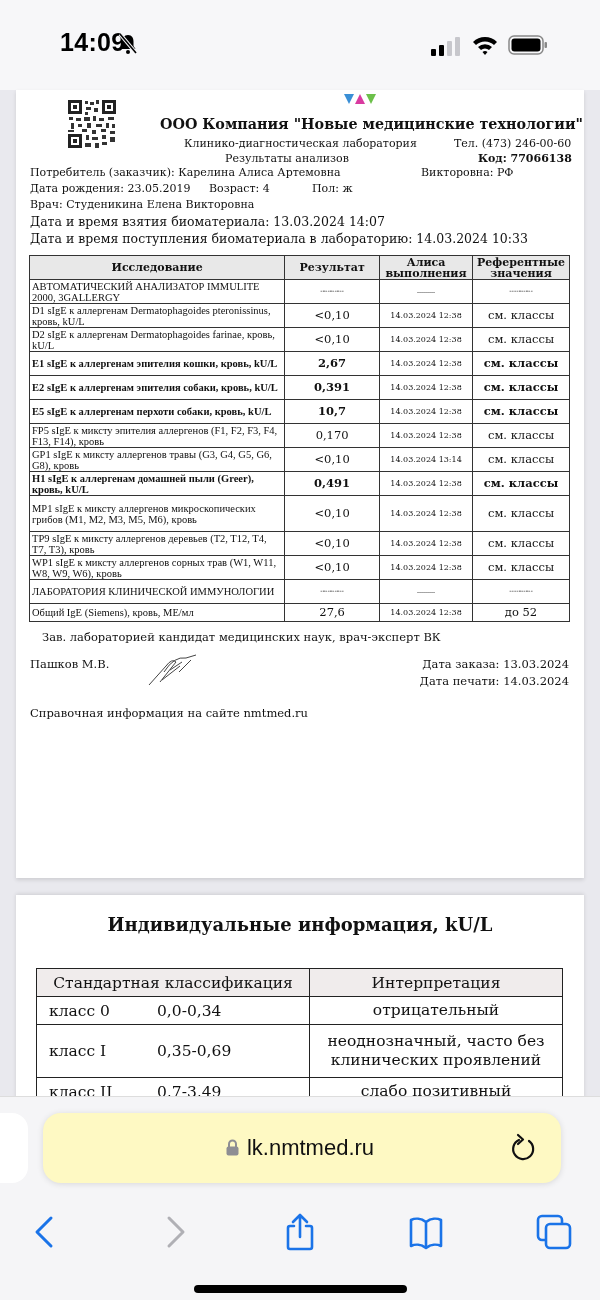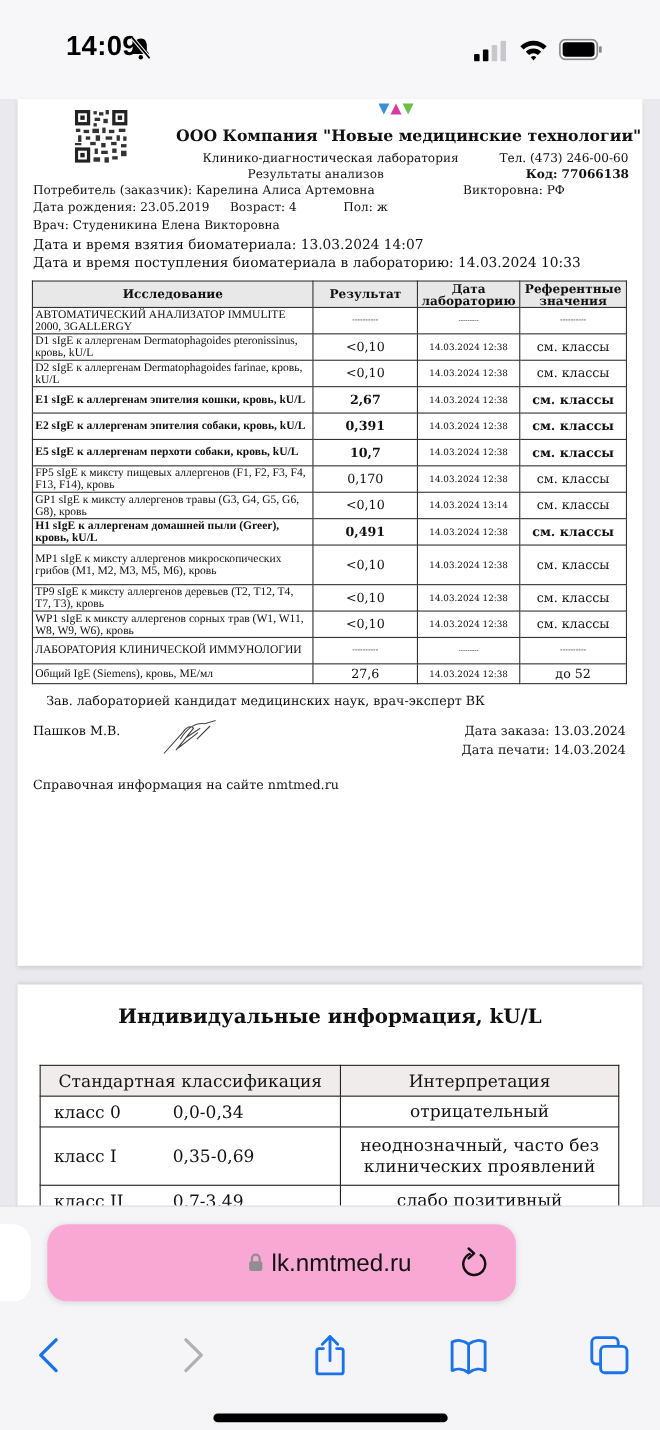--- a/index.html
+++ b/index.html
@@ -48,21 +48,21 @@
   table.cls th, table.cls td { border: 1.5px solid #222; }
   table.cls th { background: #f0ecec; font-weight: normal; height: 28px; }
   table.cls td { height: 28px; }
   table.cls td.cl { padding-left: 12px; }
   table.cls td.interp { text-align: center; line-height: 19px; }
   .cls-name { display: inline-block; width: 108px; }
 
   
   .safari { position: absolute; left: 0; top: 1096px; width: 600px; height: 204px; background: #f5f5f7; border-top: 1px solid #ddd; }
   .tab-ghost { position: absolute; left: -20px; top: 16px; width: 48px; height: 70px; background: #fff; border-radius: 16px; }
-  .urlbar { position: absolute; left: 43px; top: 16px; width: 426px; height: 70px; background: #f9a8d4; border-radius: 18px; box-shadow: 0 1px 6px rgba(0,0,0,0.12); }
+  .urlbar { position: absolute; left: 43px; top: 16px; width: 518px; height: 70px; background: #fef9c3; border-radius: 18px; box-shadow: 0 1px 6px rgba(0,0,0,0.12); }
   .url-text { position: absolute; left: 0; width: 514px; top: 22px; text-align: center; font-family: "Liberation Sans", sans-serif; font-size: 22px; color: #111; }
   .lock { display: inline-block; width: 13px; height: 17px; vertical-align: -1px; margin-right: 8px; }
   .reload { position: absolute; right: 24px; top: 20px; width: 28px; height: 30px; }
   .nav-btn { position: absolute; top: 116px; width: 36px; height: 38px; }
   .home-ind { position: absolute; left: 194px; top: 188px; width: 213px; height: 8px; background: #000; border-radius: 4px; }
 </style>
 </head>
 <body>
 
 <div class="status-bar">
@@ -156,21 +156,21 @@
   <div class="line" style="top:92px; left:296px">Пол: ж</div>
   <div class="line" style="top:108px">Врач: Студеникина Елена Викторовна</div>
   <div class="line big" style="top:124px">Дата и время взятия биоматериала:  13.03.2024 14:07</div>
   <div class="line big" style="top:141px">Дата и время поступления биоматериала  в лабораторию: 14.03.2024 10:33</div>
 
   <table class="res">
     <thead>
       <tr>
         <th class="col1">Исследование</th>
         <th class="col2">Результат</th>
-        <th class="col3">Дата лабораторию</th>
+        <th class="col3">Алиса выполнения</th>
         <th class="col4">Референтные значения</th>
       </tr>
     </thead>
     <tbody>
       <tr style="height:24px">
         <td class="name">АВТОМАТИЧЕСКИЙ АНАЛИЗАТОР IMMULITE 2000, 3GALLERGY</td>
         <td class="c" style="font-size:7px">----------</td>
         <td class="d" style="font-size:6px">---------</td>
         <td class="c" style="font-size:7px">----------</td>
       </tr>
@@ -198,21 +198,21 @@
         <td class="d">14.03.2024 12:38</td>
         <td class="c">см. классы</td>
       </tr>
       <tr class="bold" style="height:24px">
         <td class="name">E5 sIgE к аллергенам перхоти собаки, кровь, kU/L</td>
         <td class="c">10,7</td>
         <td class="d">14.03.2024 12:38</td>
         <td class="c">см. классы</td>
       </tr>
       <tr style="height:24px">
-        <td class="name">FP5 sIgE к миксту пищевых аллергенов (F1, F2, F3, F4, F13, F14), кровь</td>
+        <td class="name">FP5 sIgE к миксту эпителия аллергенов (F1, F2, F3, F4, F13, F14), кровь</td>
         <td class="c">0,170</td>
         <td class="d">14.03.2024 12:38</td>
         <td class="c">см. классы</td>
       </tr>
       <tr style="height:24px">
         <td class="name">GP1 sIgE к миксту аллергенов травы (G3, G4, G5, G6, G8), кровь</td>
         <td class="c">&lt;0,10</td>
         <td class="d">14.03.2024 13:14</td>
         <td class="c">см. классы</td>
       </tr>

